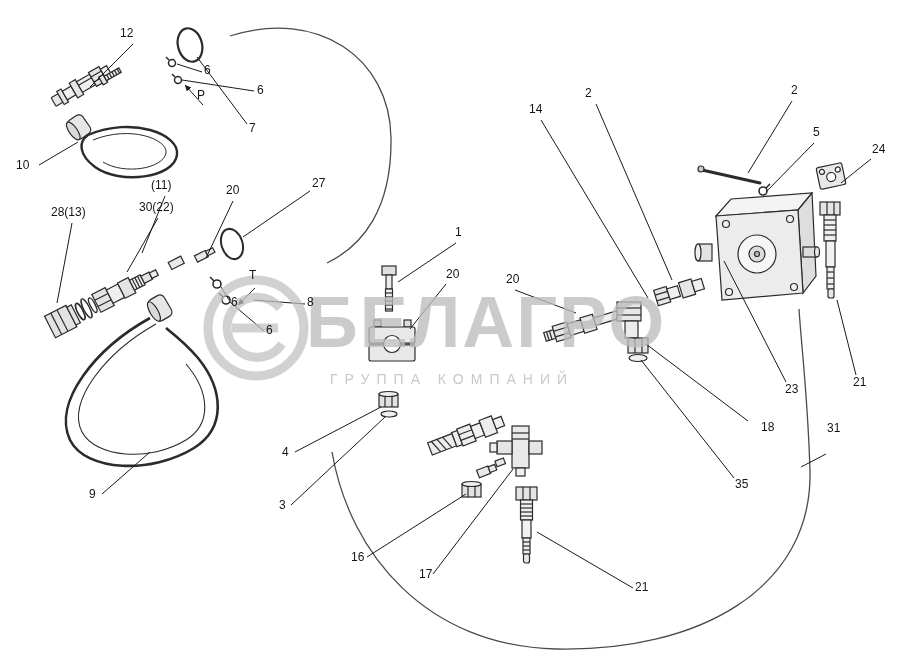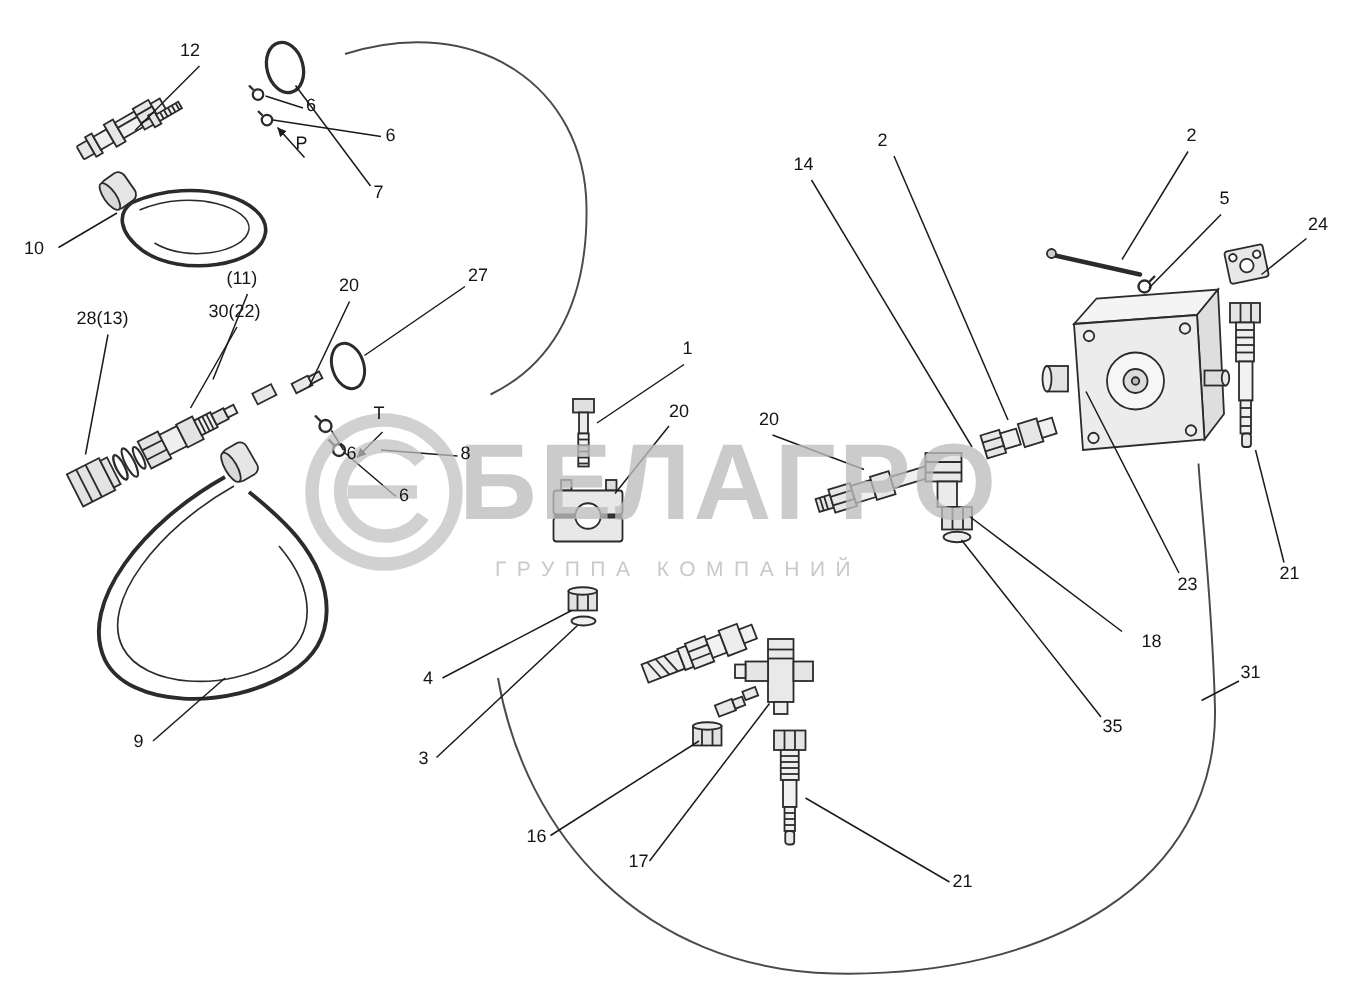--- a/index.html
+++ b/index.html
@@ -349,21 +349,21 @@
   <span class="callout" style="left:446px;top:268px">20</span>
   <span class="callout" style="left:506px;top:273px">20</span>
   <span class="callout" style="left:249px;top:269px">T</span>
   <span class="callout" style="left:231px;top:296px">6</span>
   <span class="callout" style="left:307px;top:296px">8</span>
   <span class="callout" style="left:266px;top:324px">6</span>
   <span class="callout" style="left:785px;top:383px">23</span>
   <span class="callout" style="left:853px;top:376px">21</span>
   <span class="callout" style="left:761px;top:421px">18</span>
   <span class="callout" style="left:282px;top:446px">4</span>
-  <span class="callout" style="left:827px;top:442px">31</span>
+  <span class="callout" style="left:827px;top:422px">31</span>
   <span class="callout" style="left:735px;top:478px">35</span>
   <span class="callout" style="left:279px;top:499px">3</span>
   <span class="callout" style="left:89px;top:488px">9</span>
   <span class="callout" style="left:351px;top:551px">16</span>
   <span class="callout" style="left:419px;top:568px">17</span>
   <span class="callout" style="left:635px;top:581px">21</span>
 
 </div>
 
 </body></html>

